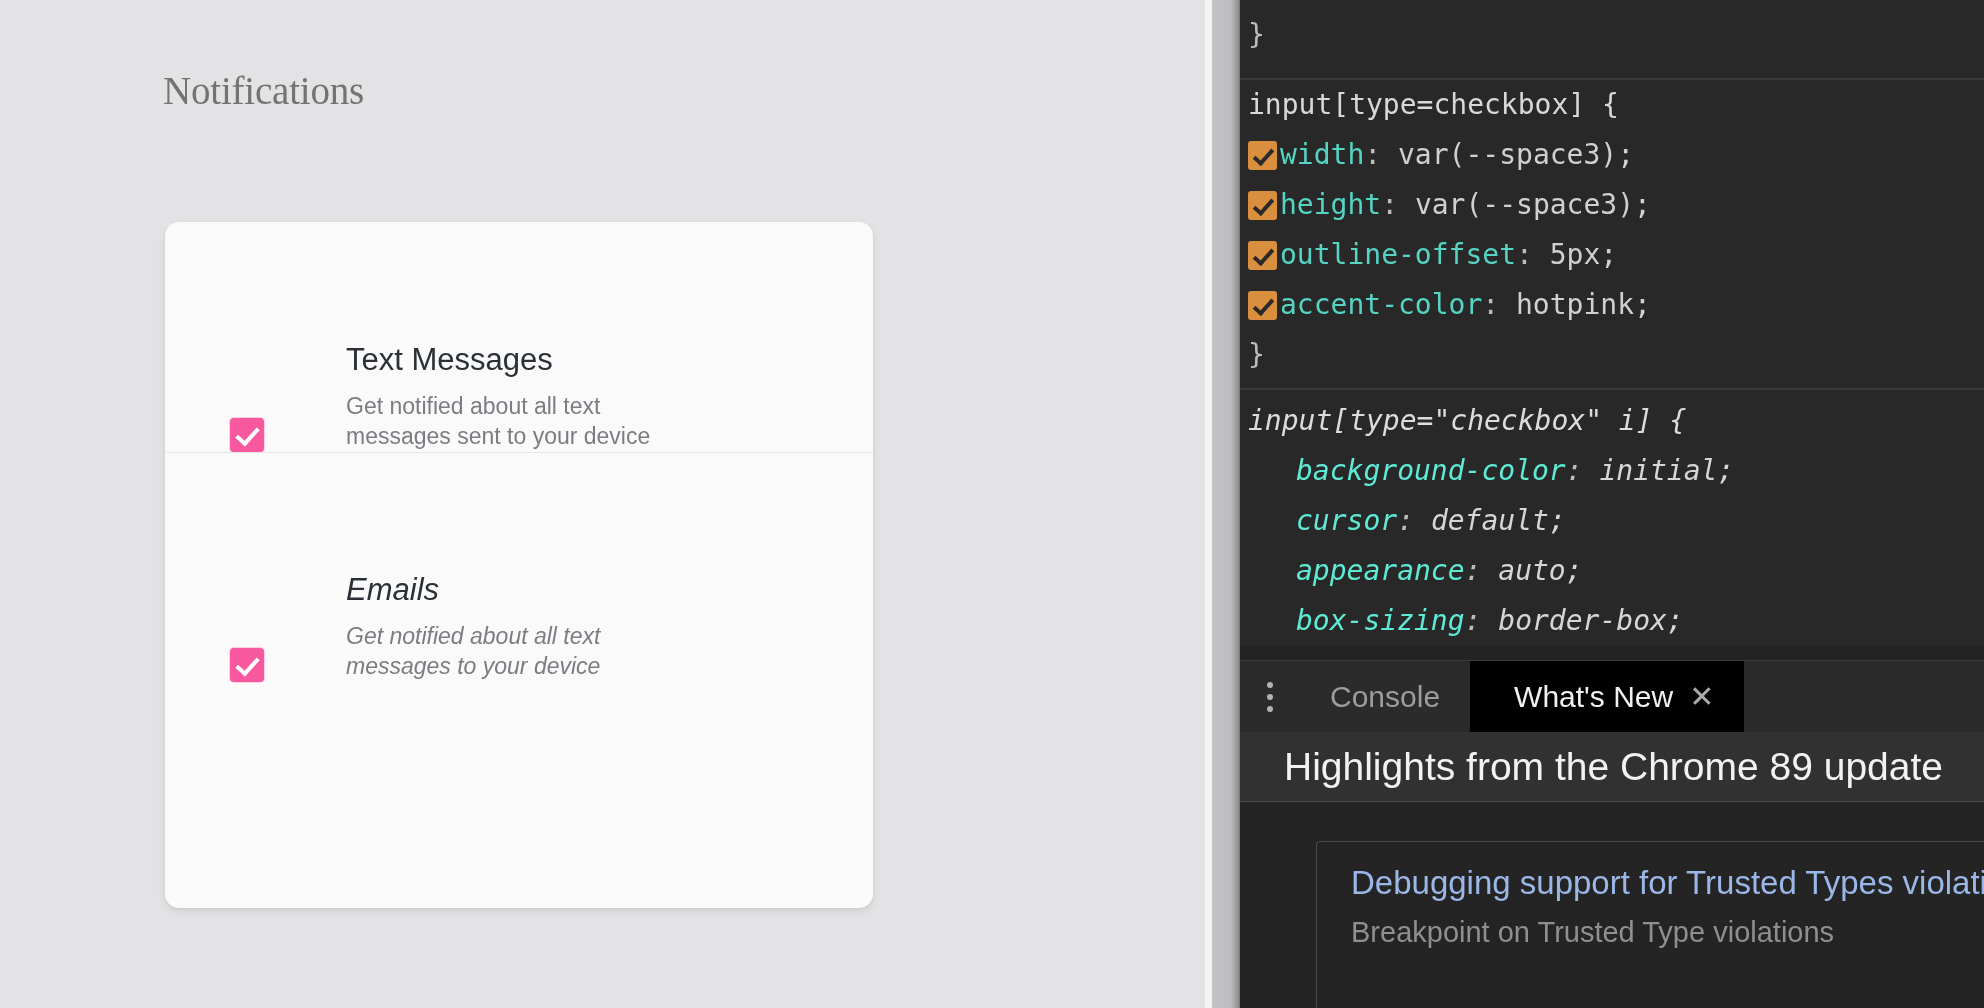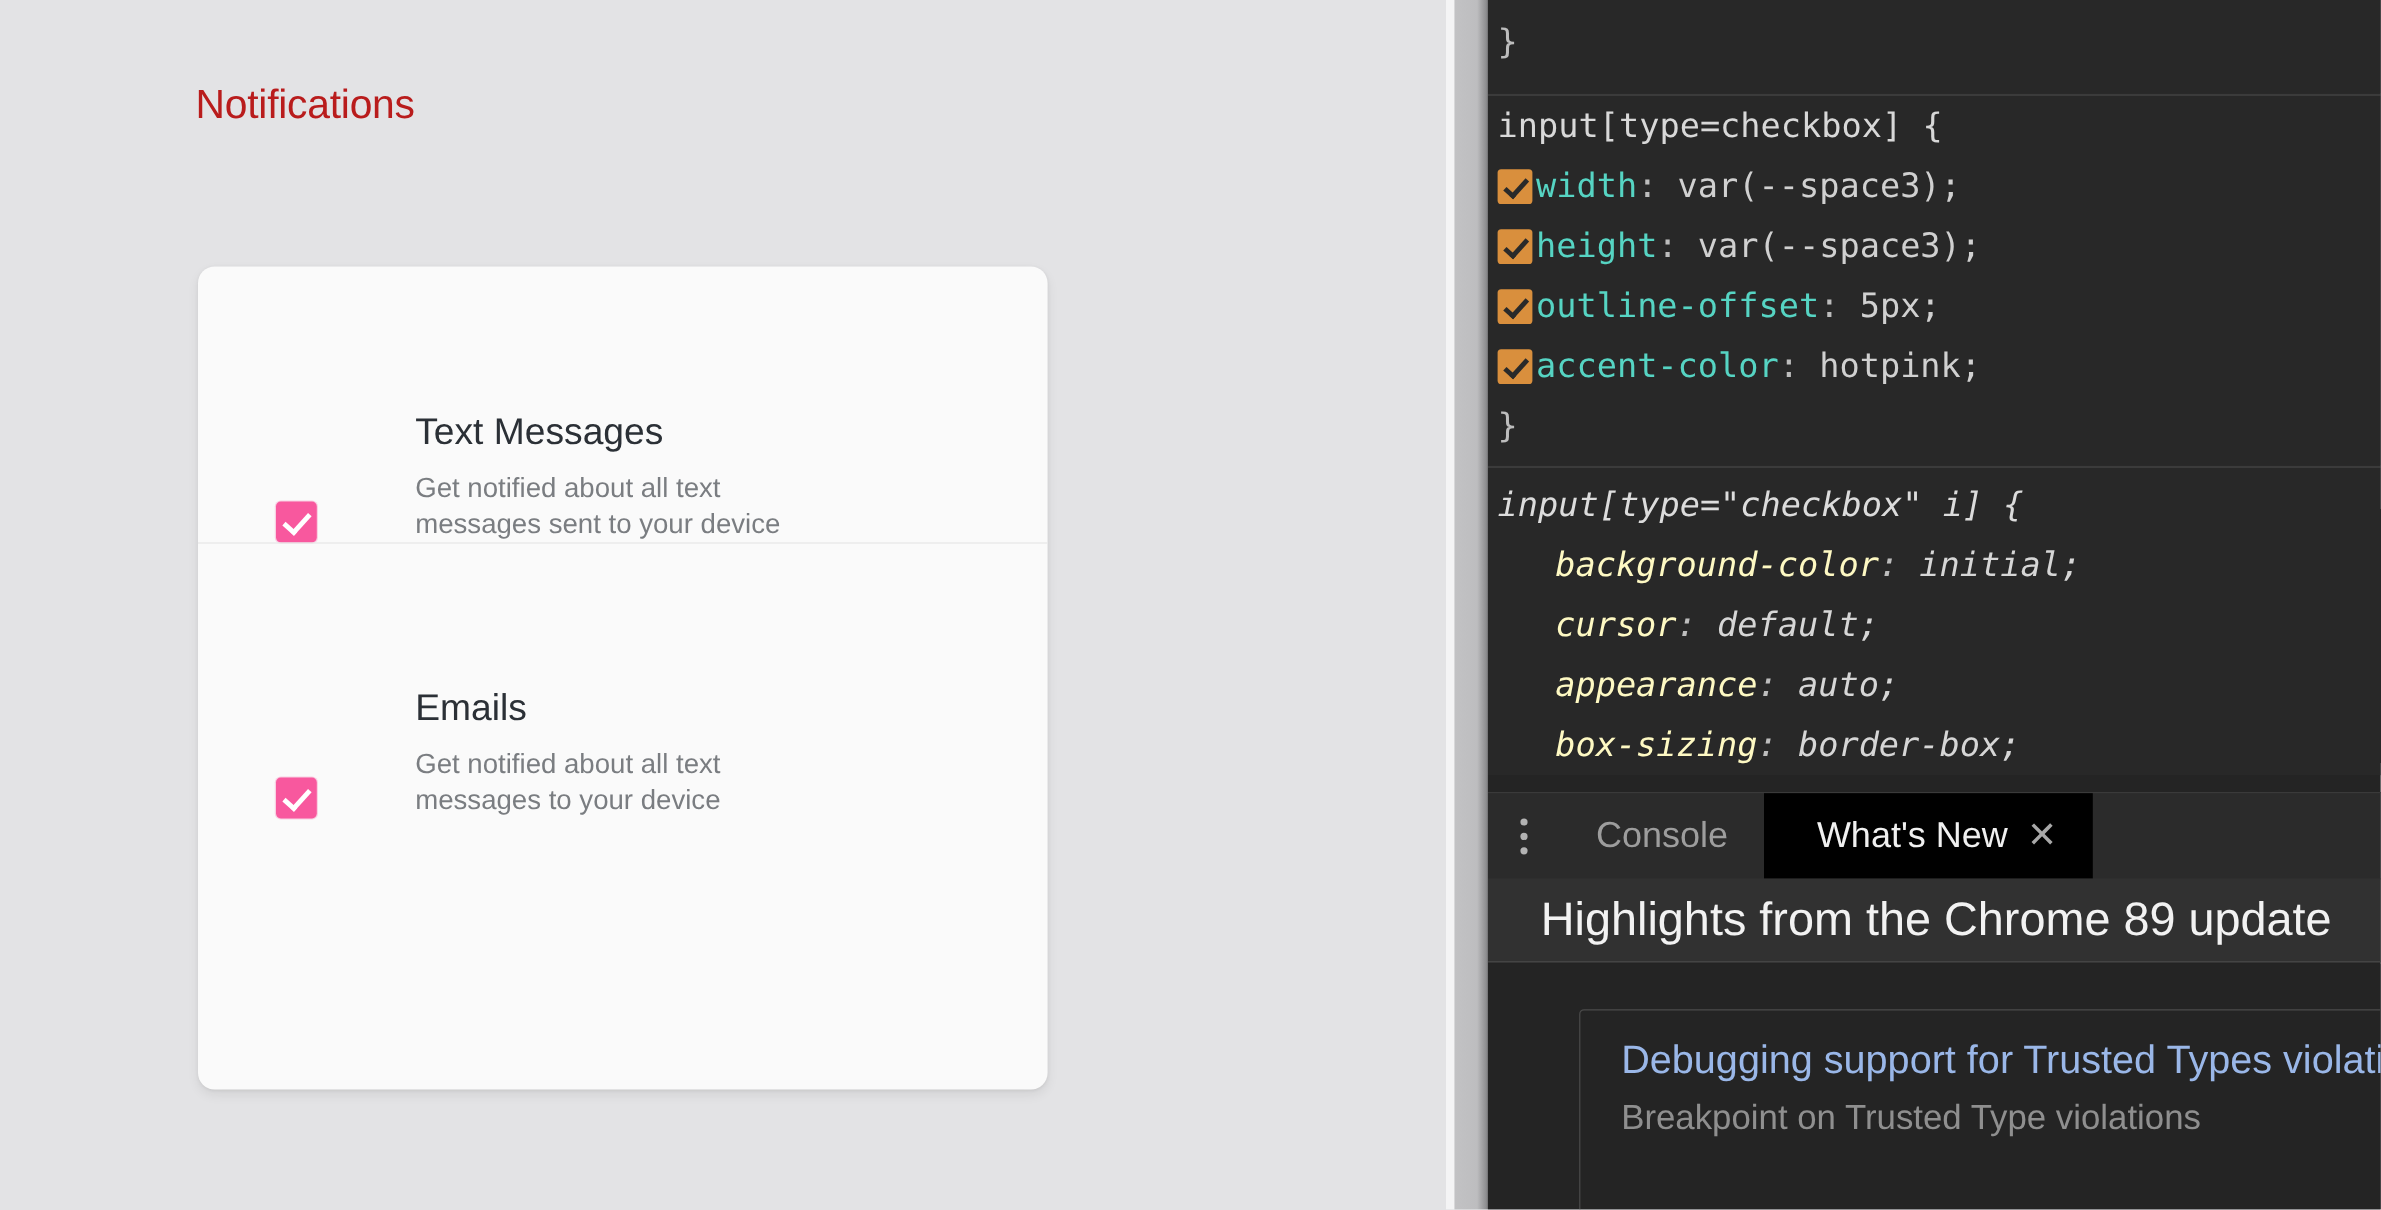--- a/index.html
+++ b/index.html
@@ -14,22 +14,22 @@
   #page-pane {
     position: absolute; left: 0; top: 0;
     width: 1205px; height: 1008px;
     background: #e3e3e5;
     overflow: hidden;
   }
   #page-inner { position: absolute; left: 0; top: 0; width: 1205px; height: 1008px; }
 
   .page-title {
     position: absolute; left: 163px; top: 68px;
-    font-size: 34px; font-weight: 400; color: #b91c1c;
-    letter-spacing: -0.2px; white-space: nowrap;
+    font-size: 39px; font-weight: 400; color: #737373;
+    letter-spacing: -0.2px; white-space: nowrap; font-family: Liberation Serif, serif;
   }
   .page-subtitle {
     position: absolute; left: 163px; top: 136px;
     font-size: 24px; font-weight: 400; color: #76797d;
     white-space: nowrap;
   }
 
   .card {
     position: absolute; left: 165px; top: 222px;
     width: 708px; height: 686px;
@@ -40,21 +40,21 @@
   }
   .card-row {
     position: relative;
     display: flex;
     align-items: flex-end;
     box-sizing: border-box;
     gap: 18px;
   }
   .card-row.r0 { height: 230px; }
   .card-row.r1 { height: 226px; border-top: 1px solid #e6e6e6; }
-  .card-row.r2 { height: 230px; border-top: 1px solid #e6e6e6; }
+  .card-row.r2 { height: 230px; border-top: 1px solid #e6e6e6; font-style: italic; }
 
   .cb-cell {
     width: 163px;
     display: flex; align-items: center; justify-content: center;
     flex: none;
   }
   .checkbox-pink {
     width: 34px; height: 34px;
     background: #f8589e;
     border-radius: 4px;
@@ -129,21 +129,21 @@
     border: solid #2a2a2a;
     border-width: 0 4px 4px 0;
     transform: rotate(42deg);
   }
 
   .prop { color: #56d4c3; }
   .val  { color: #d0d0d0; }
   .sel  { color: #d8d8d8; }
   .brace{ color: #bdbdbd; }
   .italic-rule .cssline { font-style: italic; }
-  .italic-rule .prop { color: #fef9c3; }
+  .italic-rule .prop { color: #5eead4; }
   .italic-rule .val  { color: #d6d6d6; }
   .italic-rule .sel  { color: #dcdcdc; }
 
   .cut-top { height: 10px; overflow: hidden; }
 
   
   .tabbar {
     position: absolute; left: 0; top: 660px;
     width: 744px; height: 72px;
     background: #2b2b2b;

